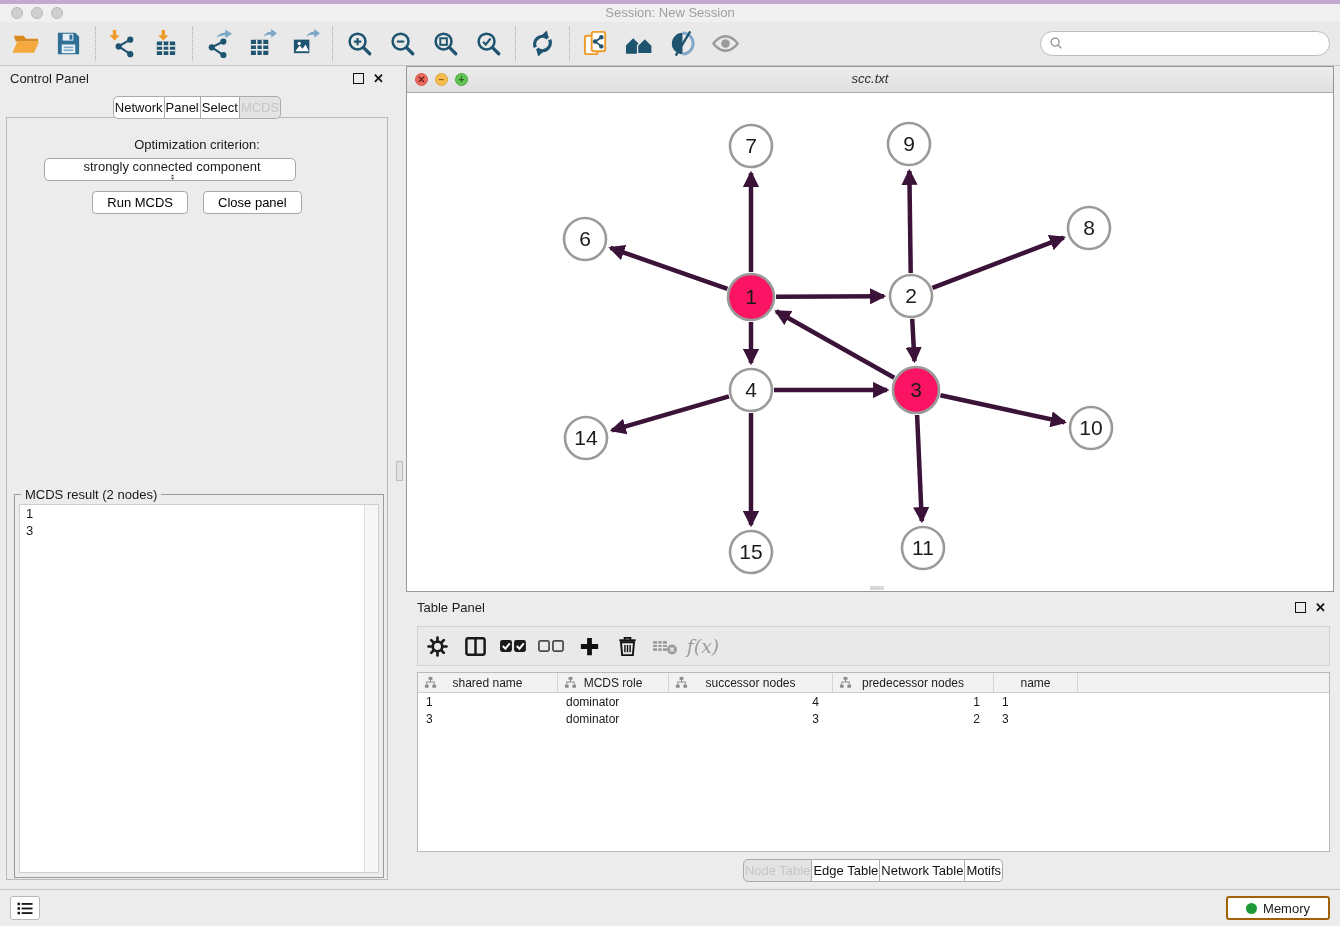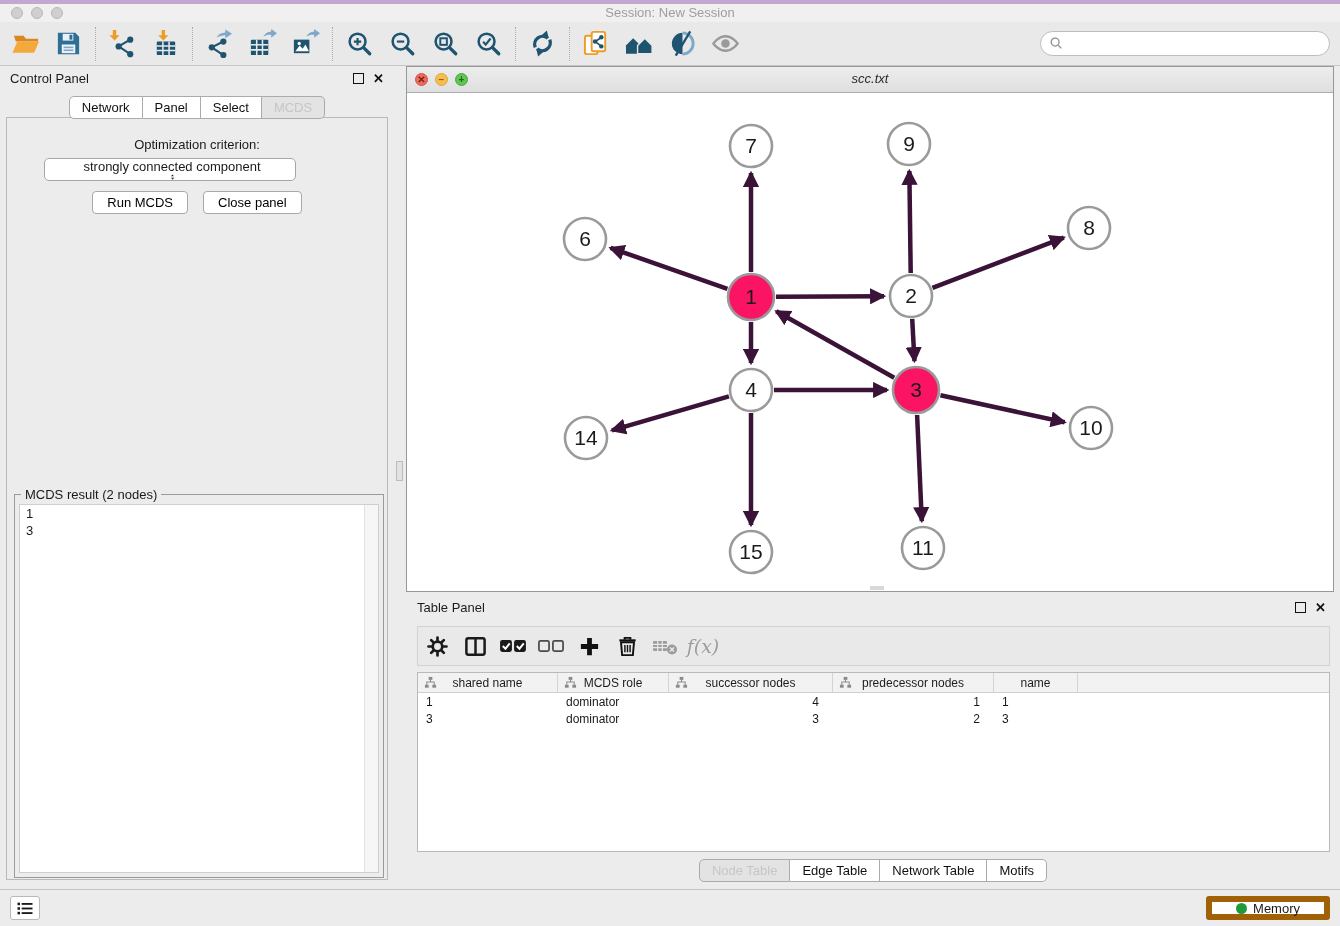--- a/index.html
+++ b/index.html
@@ -20,21 +20,21 @@
   .searchwrap{position:absolute;right:10px;top:31px;width:290px;height:25px;background:#fff;border:1px solid #BDBDBD;
               border-radius:13px;display:flex;align-items:center;padding-left:8px;box-sizing:border-box;}
   .searchwrap svg{width:15px;height:15px;flex:0 0 auto;}
   .searchwrap input{border:none;outline:none;flex:1;font-size:13px;background:transparent;margin-left:4px;height:18px;}
   
   .phead-title{font-size:13px;color:#1c1c1c;}
   .wctl{display:flex;gap:9px;align-items:center;}
   .wfloat{width:9px;height:9px;border:1.6px solid #111;display:inline-block;}
   .wclose{font-size:13px;font-weight:bold;color:#111;line-height:10px;}
   .tabrow{display:flex;justify-content:center;position:relative;z-index:2;}
-  .tab{background:#fff;border:1px solid #ABABAB;border-left:none;padding:3px 12px;font-size:13px;color:#111;white-space:nowrap;}
+  .tab{background:#fff;border:1px solid #ABABAB;border-left:none;padding:3px 1px;font-size:13px;color:#111;white-space:nowrap;}
   .tab:first-child{border-left:1px solid #ABABAB;border-radius:5px 0 0 5px;}
   .tab:last-child{border-radius:0 5px 5px 0;}
   .tab.active{background:#E3E3E3;color:#C6C6C6;}
   
   .cpanel{position:absolute;left:0;top:66px;width:394px;height:824px;background:#ECECEC;}
   .cphead{position:absolute;top:5px;left:10px;right:10px;display:flex;justify-content:space-between;align-items:center;}
   .cptabs{position:absolute;top:30px;left:0;right:0;}
   .cpbody{position:absolute;left:6px;right:6px;top:51px;bottom:10px;border:1px solid #B9B9B9;background:#ECECEC;}
   .optlabel{position:absolute;top:71px;left:0;right:0;text-align:center;font-size:13px;}
   .dropdown{position:absolute;top:92px;left:44px;width:252px;height:23px;background:#fff;border:1px solid #A6A6A6;border-radius:5px;
@@ -79,22 +79,22 @@
   .trow{display:flex;height:17px;}
   .tcell{box-sizing:border-box;font-size:12px;display:flex;align-items:center;}
   .tcell.left{justify-content:flex-start;padding-left:8px;}
   .tcell.right{justify-content:flex-end;padding-right:14px;}
   .tptabs{position:absolute;bottom:8px;left:0;right:0;}
   
   .statusbar{position:absolute;left:0;right:0;bottom:0;height:36px;background:#ECECEC;border-top:1px solid #C4C4C4;}
   .listbtn{position:absolute;left:10px;top:6px;width:30px;height:24px;background:#fff;border:1px solid #B9B9B9;border-radius:3px;
            display:flex;align-items:center;justify-content:center;box-sizing:border-box;}
   .listbtn svg{width:20px;height:17px;}
-  .membtn{position:absolute;right:10px;top:6px;height:24px;background:#fff;border:6px solid #a16207;border-radius:3px;
-          display:flex;align-items:center;gap:6px;padding:0 24px;box-sizing:border-box;font-size:13px;}
+  .membtn{position:absolute;right:10px;top:6px;height:24px;background:#fff;border:2px solid #a16207;border-radius:3px;
+          display:flex;align-items:center;gap:6px;padding:0 18px;box-sizing:border-box;font-size:13px;}
   .memdot{width:11px;height:11px;border-radius:50%;background:#1F9A38;}
 </style>
 </head>
 <body>
 
 <div class="titlebar">
   <div class="lavender"></div>
   <div class="traffic">
     <span></span>
     <span></span>

